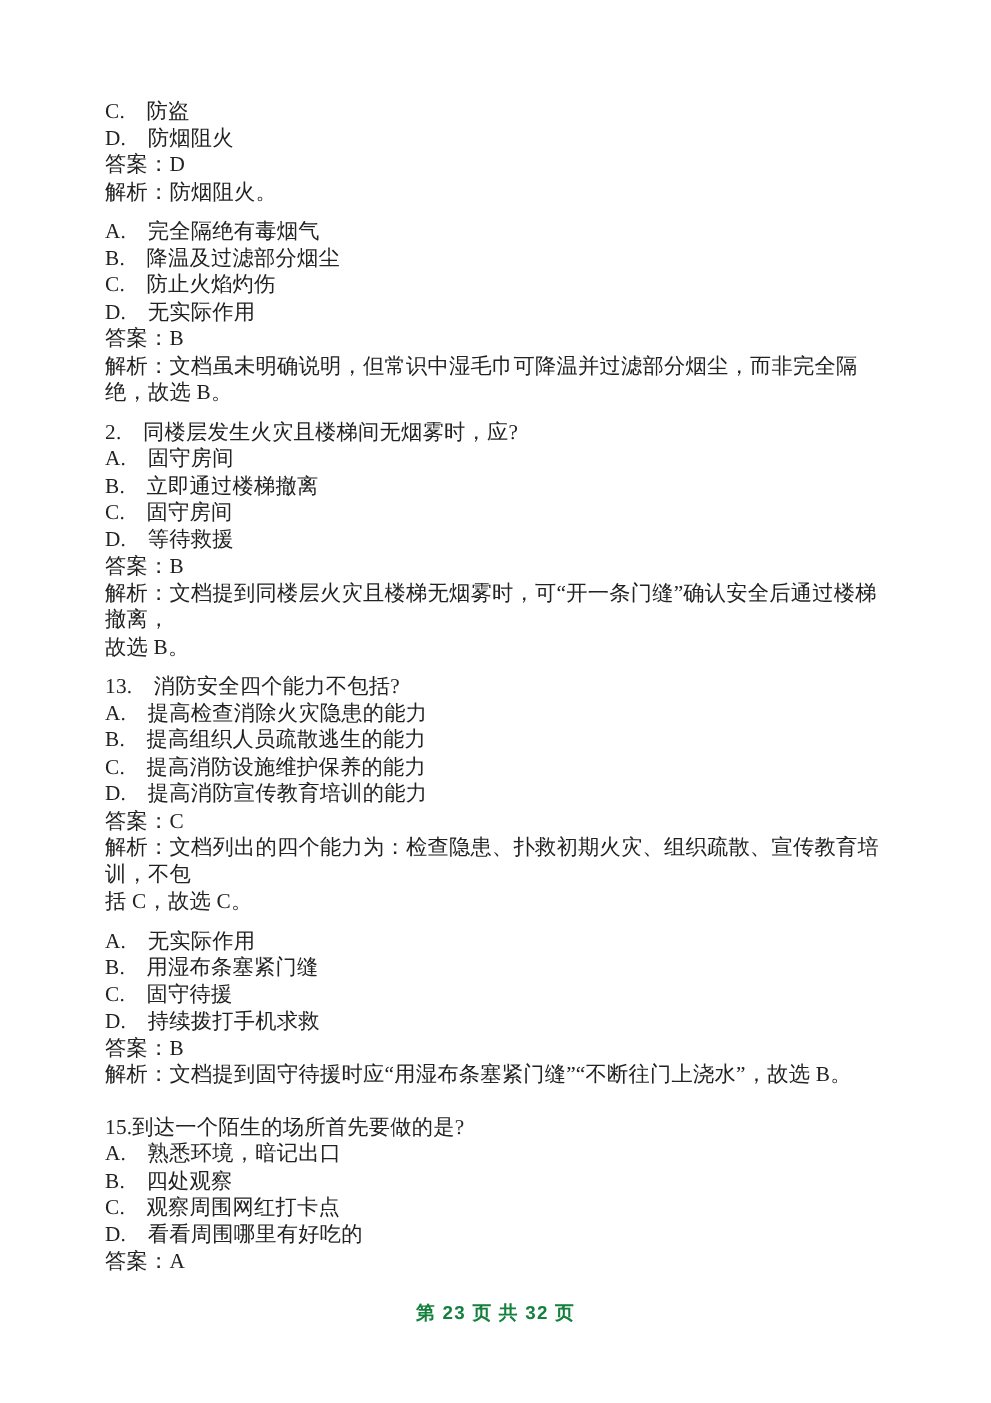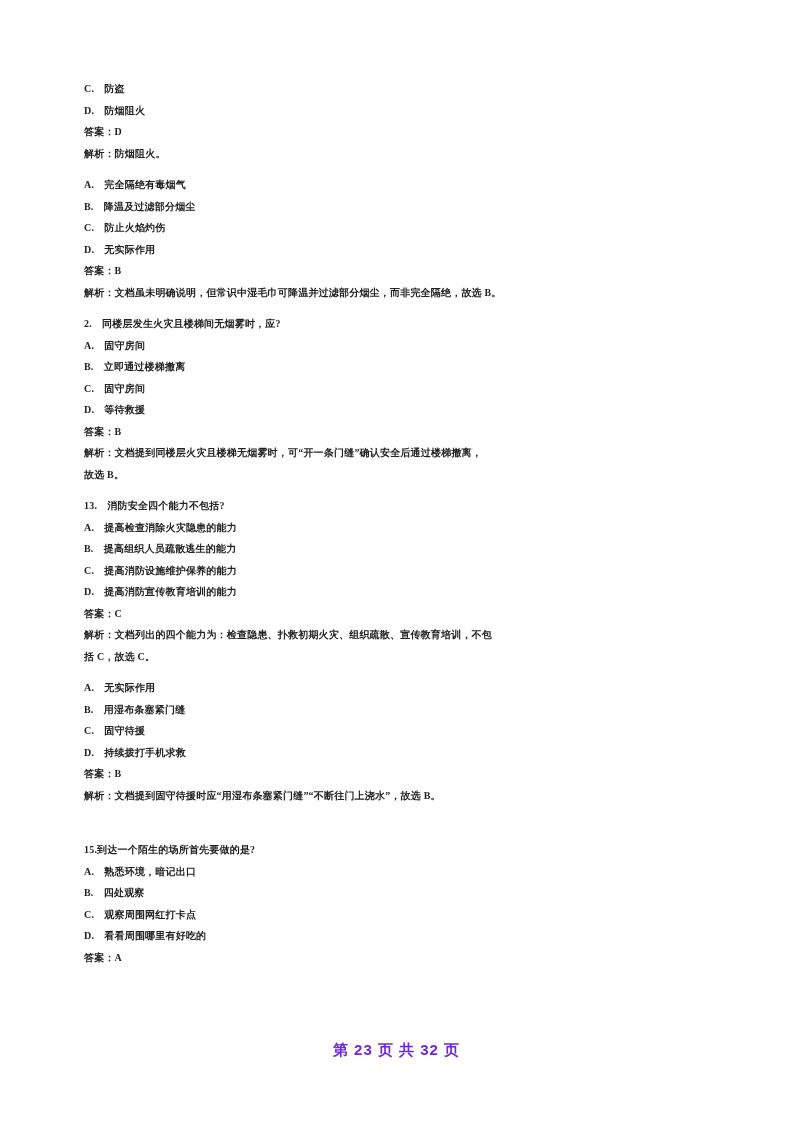--- a/index.html
+++ b/index.html
@@ -18,42 +18,41 @@
   .page {
     position: absolute;
     inset: 0;
     background: #ffffff;
   }
   .content {
     position: absolute;
     left: 84px;
     top: 78px;
     width: 628px;
-    font-size: 10px;
+    font-size: 17px;
     line-height: 21.5px;
-    font-weight: bold;
   }
   .qblock { margin: 0; padding: 0; }
   .qblock + .qblock { margin-top: 10px; }
-  .qblock.extra-gap { margin-top: 33px; }
+  .qblock.extra-gap { margin-top: 20px; }
   .line {
     white-space: pre-wrap;
     min-height: 21.5px;
     letter-spacing: 0.2px;
   }
   .footer {
     position: absolute;
     top: 1041px;
     left: 0;
     width: 793px;
     text-align: center;
     font-family: "Liberation Sans", "DejaVu Sans", sans-serif;
     font-weight: bold;
     font-size: 15px;
-    color: #6d28d9;
+    color: #15803d;
     letter-spacing: 1px;
   }
 </style>
 </head>
 <body>
 
 <div class="page">
 
   <main class="content">
 

